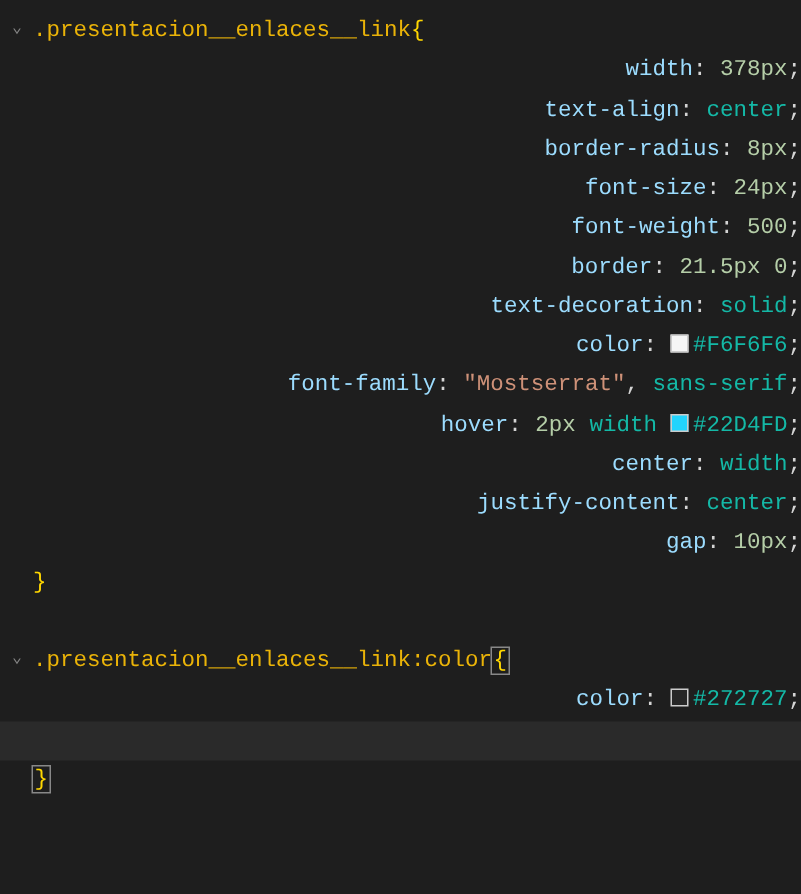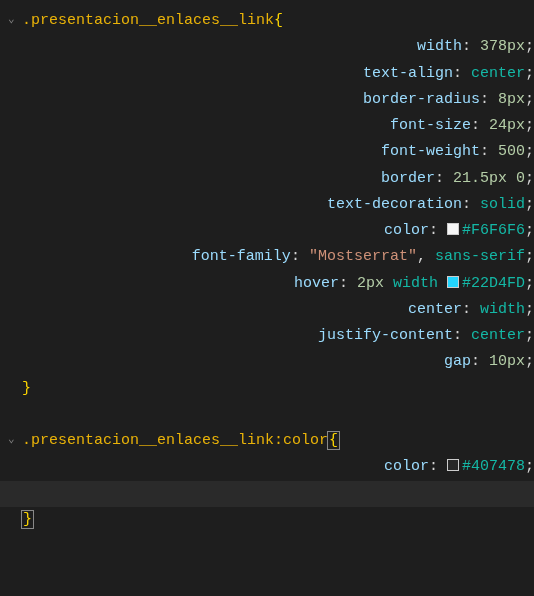--- a/index.html
+++ b/index.html
@@ -85,17 +85,17 @@
 <div class="line indent2"><span class="prop">justify-content</span><span class="punct">: </span><span class="val">center</span><span class="punct">;</span></div>
 
 <div class="line indent2"><span class="prop">gap</span><span class="punct">: </span><span class="num">10px</span><span class="punct">;</span></div>
 
 <div class="line indent1"><span class="brace">}</span></div>
 
 <div class="line">&nbsp;</div>
 
 <div class="line"><span class="chevron">⌄</span><span class="selector">.presentacion__enlaces__link:color</span><span class="brace-match">{</span></div>
 
-<div class="line indent2"><span class="prop">color</span><span class="punct">: </span><span class="swatch" style="background:#272727"></span><span class="val">#407478</span><span class="punct">;</span></div>
+<div class="line indent2"><span class="prop">color</span><span class="punct">: </span><span class="swatch" style="background:#272727"></span><span class="val">#272727</span><span class="punct">;</span></div>
 
 <div class="line indent2 cursor-line">&nbsp;</div>
 
 <div class="line indent1"><span class="brace-match">}</span></div>
 
 </body></html>

